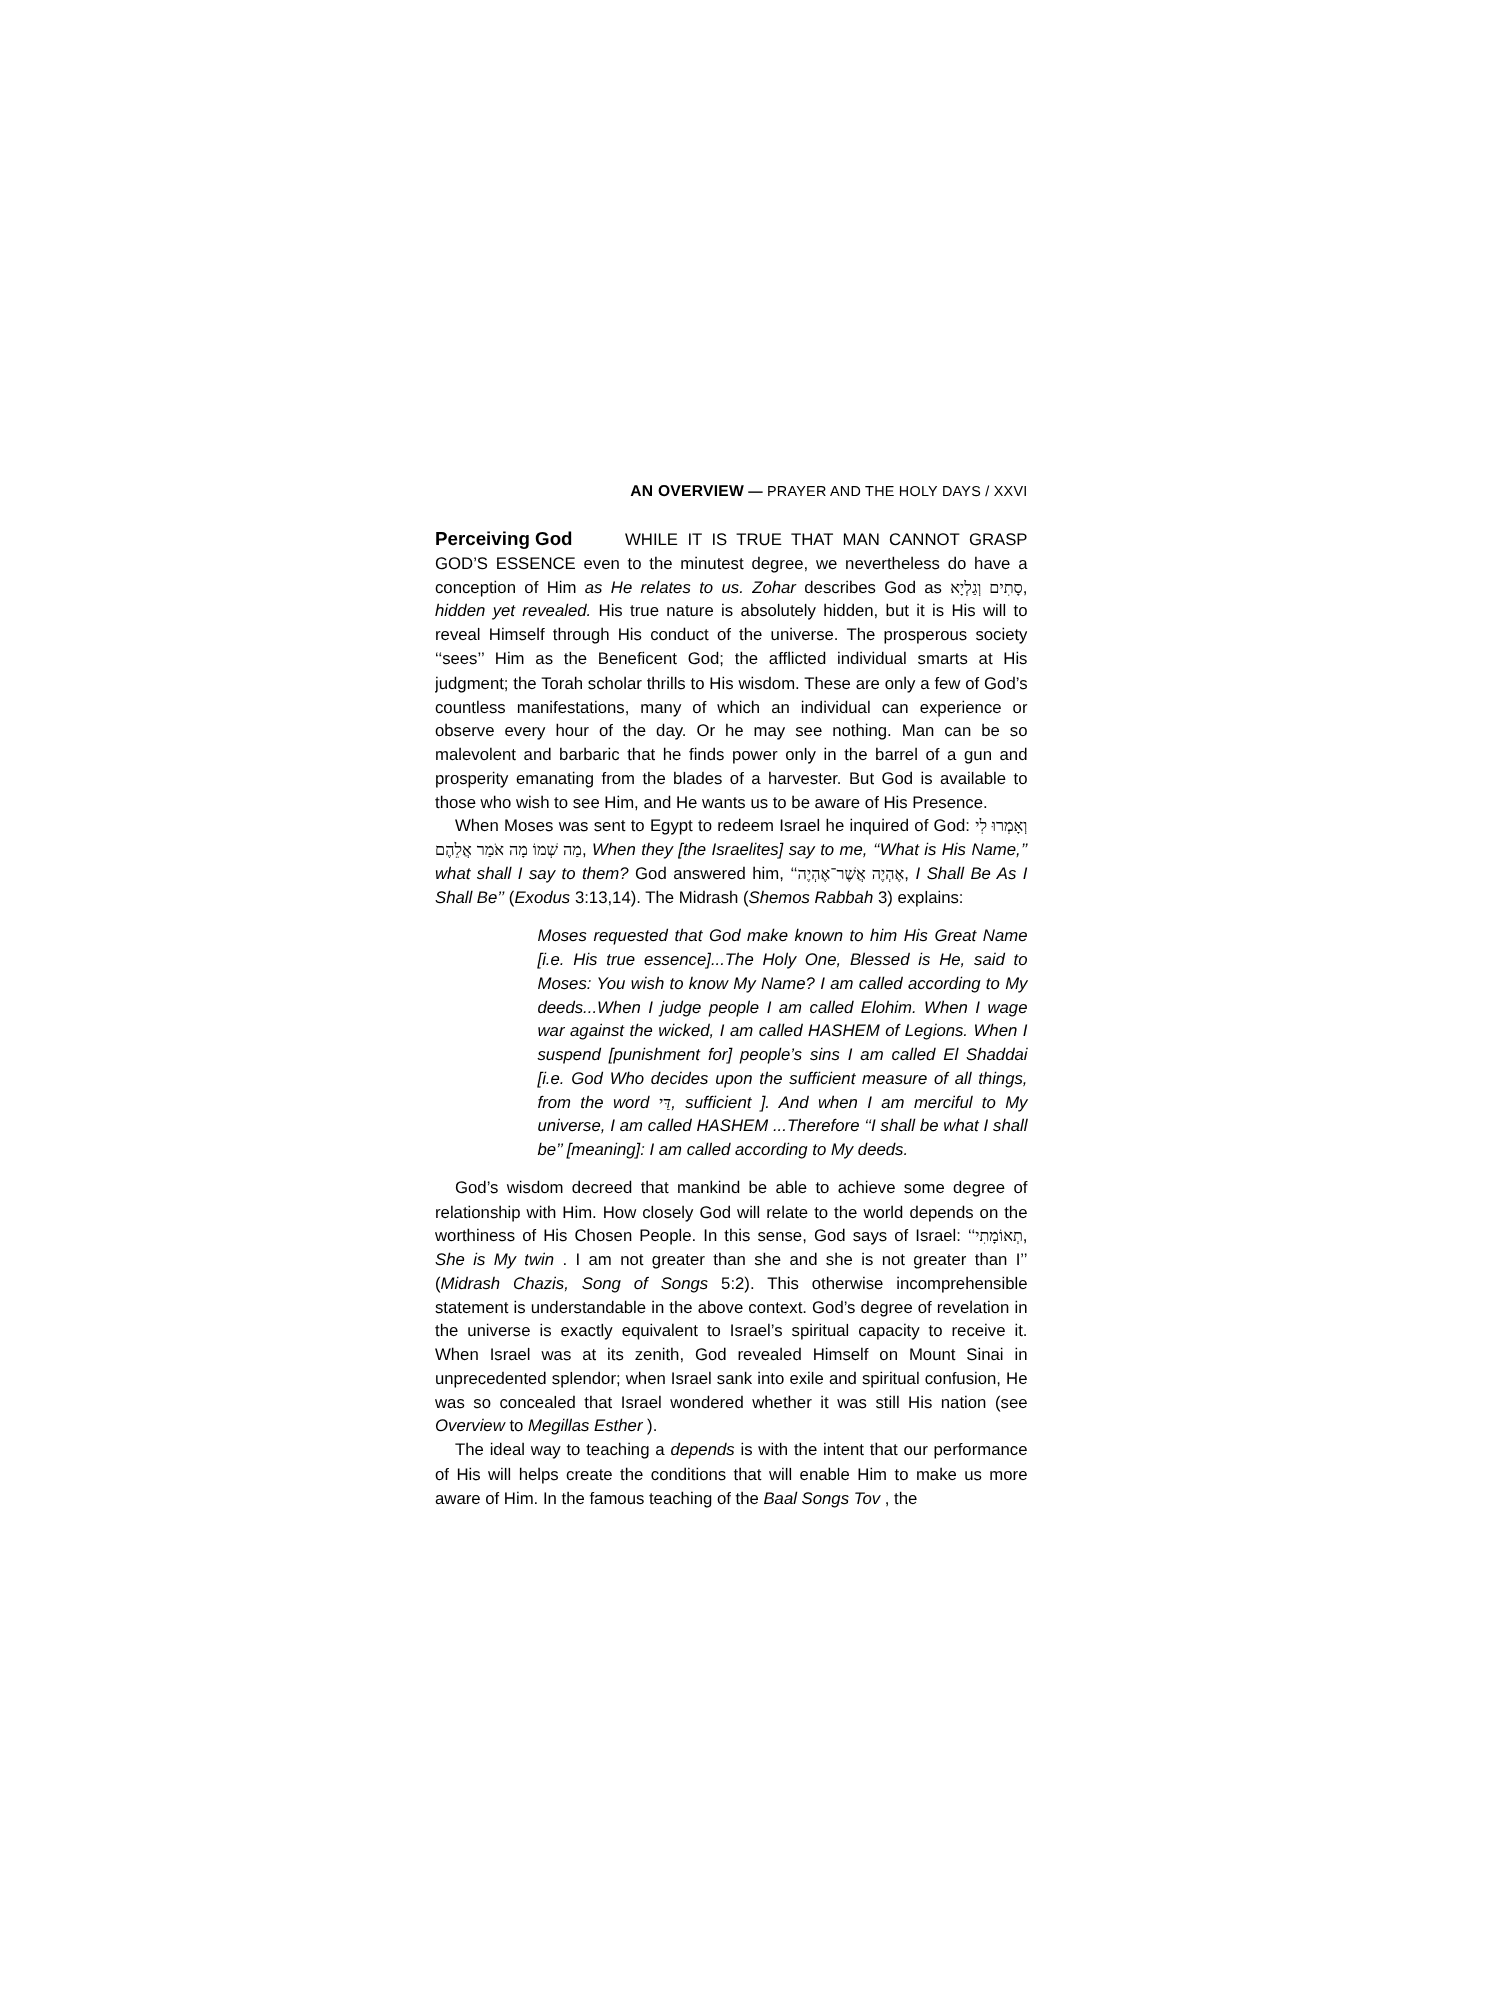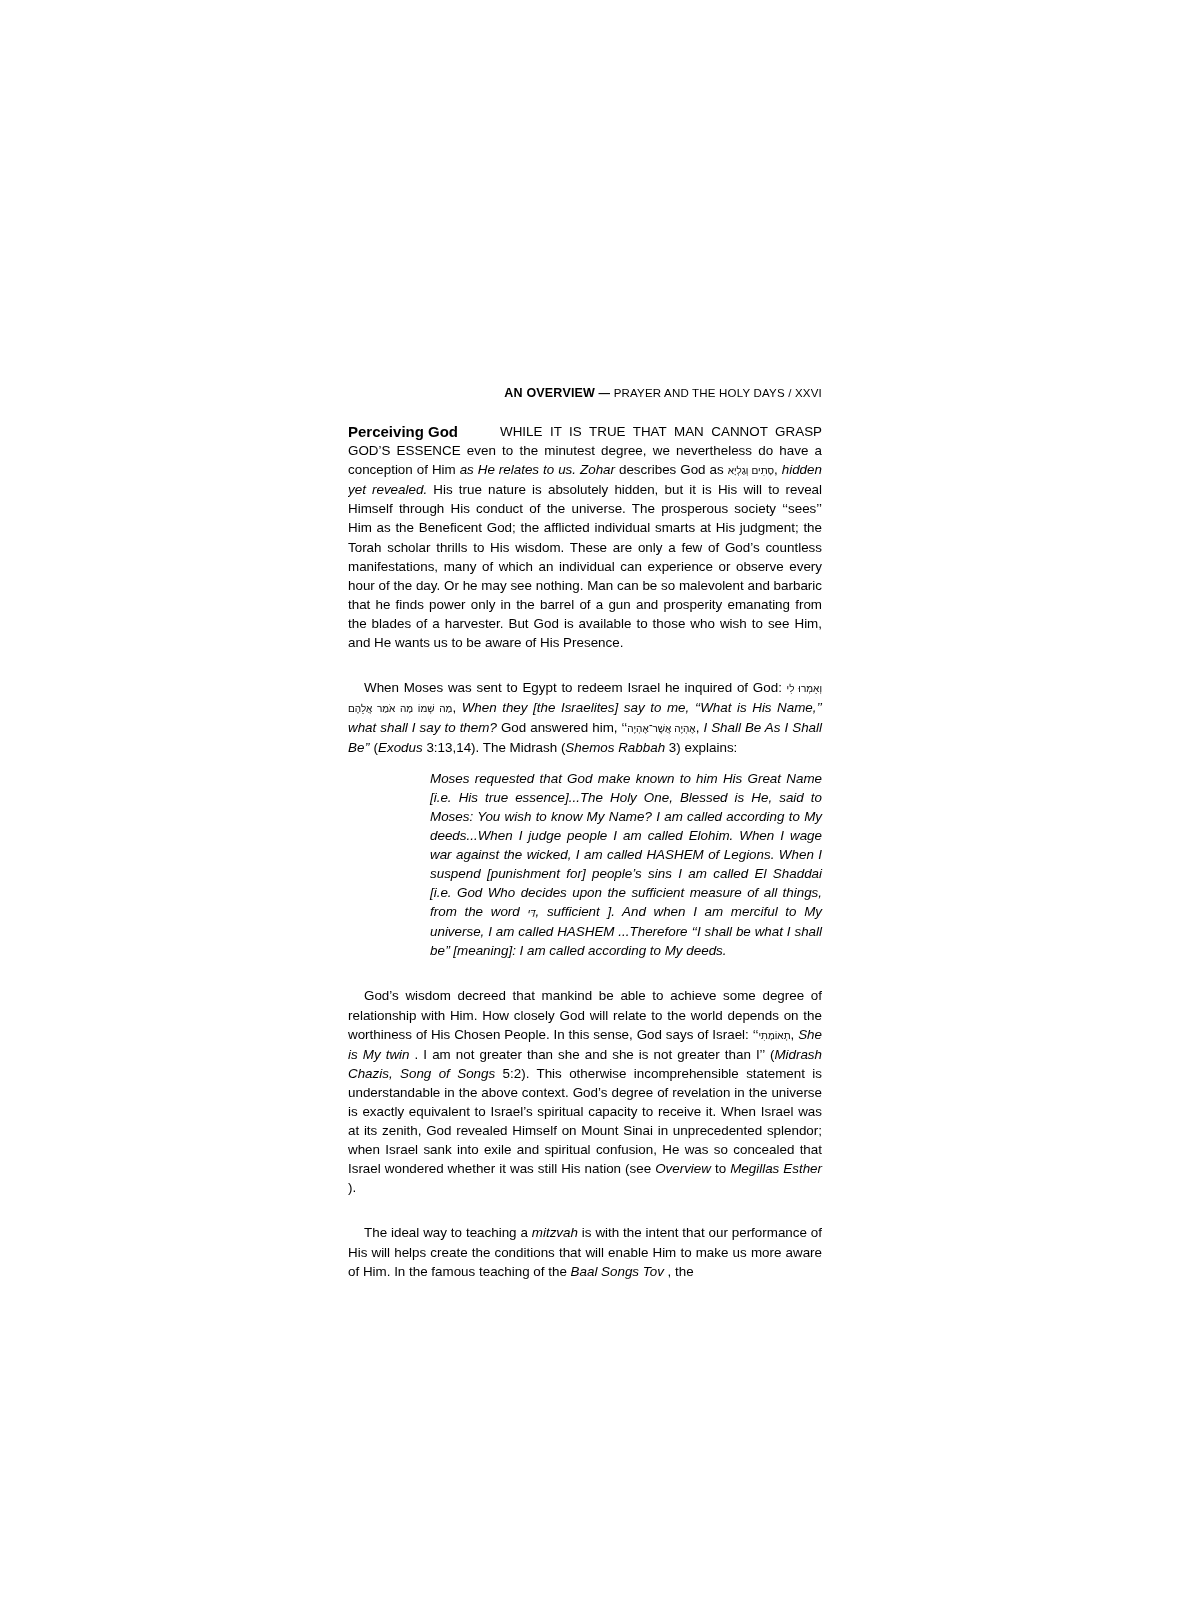--- a/index.html
+++ b/index.html
@@ -48,31 +48,30 @@
   .body-text {
     font-size: 13.4px;
     line-height: 19.1px;
     text-align: justify;
   }
   p {
     margin: 0;
   }
   .indent {
     text-indent: 16px;
-    margin-top: 26px;
   }
   .smallcaps {
     font-variant: small-caps;
   }
   .it {
     font-style: italic;
   }
   .heb {
-    font-family: Liberation Sans, sans-serif;
-    font-size: 10px;
+    font-family: Liberation Serif, serif;
+    font-size: 13px;
     direction: rtl;
     unicode-bidi: embed;
   }
   
   .side-head {
     float: left;
     width: 152px;
     font-weight: bold;
     font-size: 15px;
     margin-left: 0;
@@ -113,17 +112,17 @@
         <div class="side-head">Perceiving God</div>
         <div class="flow"><span class="smallcaps">WHILE IT IS TRUE THAT MAN CANNOT GRASP</span> <span class="smallcaps">GOD’S ESSENCE</span><span> even to the minutest degree, we nevertheless do have a conception of Him </span><span class="it">as He relates to us.</span><span> </span><span class="it">Zohar</span><span> describes God as </span><span class="heb">סָתִים וְגַלְיָא</span><span>, </span><span class="it">hidden yet revealed.</span><span> His true nature is absolutely hidden, but it is His will to reveal Himself through His conduct of the universe. The prosperous society ‘‘sees’’ Him as the Beneficent God; the afflicted individual smarts at His judgment; the Torah scholar thrills to His wisdom. These are only a few of God’s countless manifestations, many of which an individual can experience or observe every hour of the day. Or he may see nothing. Man can be so malevolent and barbaric that he finds power only in the barrel of a gun and prosperity emanating from the blades of a harvester. But God is available to those who wish to see Him, and He wants us to be aware of His Presence.</span></div>
       </div>
 
       <p class="indent"><span>When Moses was sent to Egypt to redeem Israel he inquired of God: </span><span class="heb">וְאָמְרוּ לִי מַה שְׁמוֹ מָה אֹמַר אֲלֵהֶם</span><span>, </span><span class="it">When they [the Israelites] say to me, ‘‘What is His Name,’’  what shall I say to them?</span><span> God answered him, ‘‘</span><span class="heb">אֶהְיֶה אֲשֶׁר־אֶהְיֶה</span><span>, </span><span class="it">I Shall Be As I Shall Be’’</span><span> (</span><span class="it">Exodus</span><span> 3:13,14). The Midrash (</span><span class="it">Shemos Rabbah</span><span> 3) explains:</span></p>
 
       <div class="quote"><span>Moses requested that God make known to him His Great Name [i.e. His true essence]...The Holy One, Blessed is He, said to Moses: You wish to know My Name? I am called according to My deeds...When I judge people I am called Elohim. When I wage war against the wicked, I am called </span><span class="smallcaps">HASHEM</span><span> of Legions. When I suspend [punishment for] people’s sins I am called El Shaddai [i.e. God Who decides upon the sufficient measure of all things, from the word </span><span class="heb">דַּי</span><span>, sufficient ]. And when I am merciful to My universe, I am called </span><span class="smallcaps">HASHEM</span><span> ...Therefore ‘‘I shall be what I shall be’’ [meaning]: I am called according to My deeds.</span></div>
 
       <p class="indent"><span>God’s wisdom decreed that mankind be able to achieve some degree of relationship with Him. How closely God will relate to the world depends on the worthiness of His Chosen People. In this sense, God says of Israel: ‘‘</span><span class="heb">תְאוֹמָתִי</span><span>, </span><span class="it">She is My twin</span><span> . I am not greater than she and she is not greater than I’’ (</span><span class="it">Midrash Chazis, Song of Songs</span><span> 5:2). This otherwise incomprehensible statement is understandable in the above context. God’s degree of revelation in the universe is exactly equivalent to Israel’s spiritual capacity to receive it. When Israel was at its zenith, God revealed Himself on Mount Sinai in unprecedented splendor; when Israel sank into exile and spiritual confusion, He was so concealed that Israel wondered whether it was still His nation (see </span><span class="it">Overview</span><span> to </span><span class="it">Megillas Esther</span><span> ).</span></p>
 
-      <p class="indent"><span>The ideal way to teaching a </span><span class="it">mitzvah</span><span> is with the intent that our performance of His will helps create the conditions that will enable Him to make us more aware of Him. In the famous teaching of the </span><span class="it">Baal Songs Tov</span><span> , the</span></p>
+      <p class="indent"><span>The ideal way to teaching a </span><span class="it">depends</span><span> is with the intent that our performance of His will helps create the conditions that will enable Him to make us more aware of Him. In the famous teaching of the </span><span class="it">Baal Songs Tov</span><span> , the</span></p>
 
     </div>
   </div>
 </div>
 
 </body></html>

